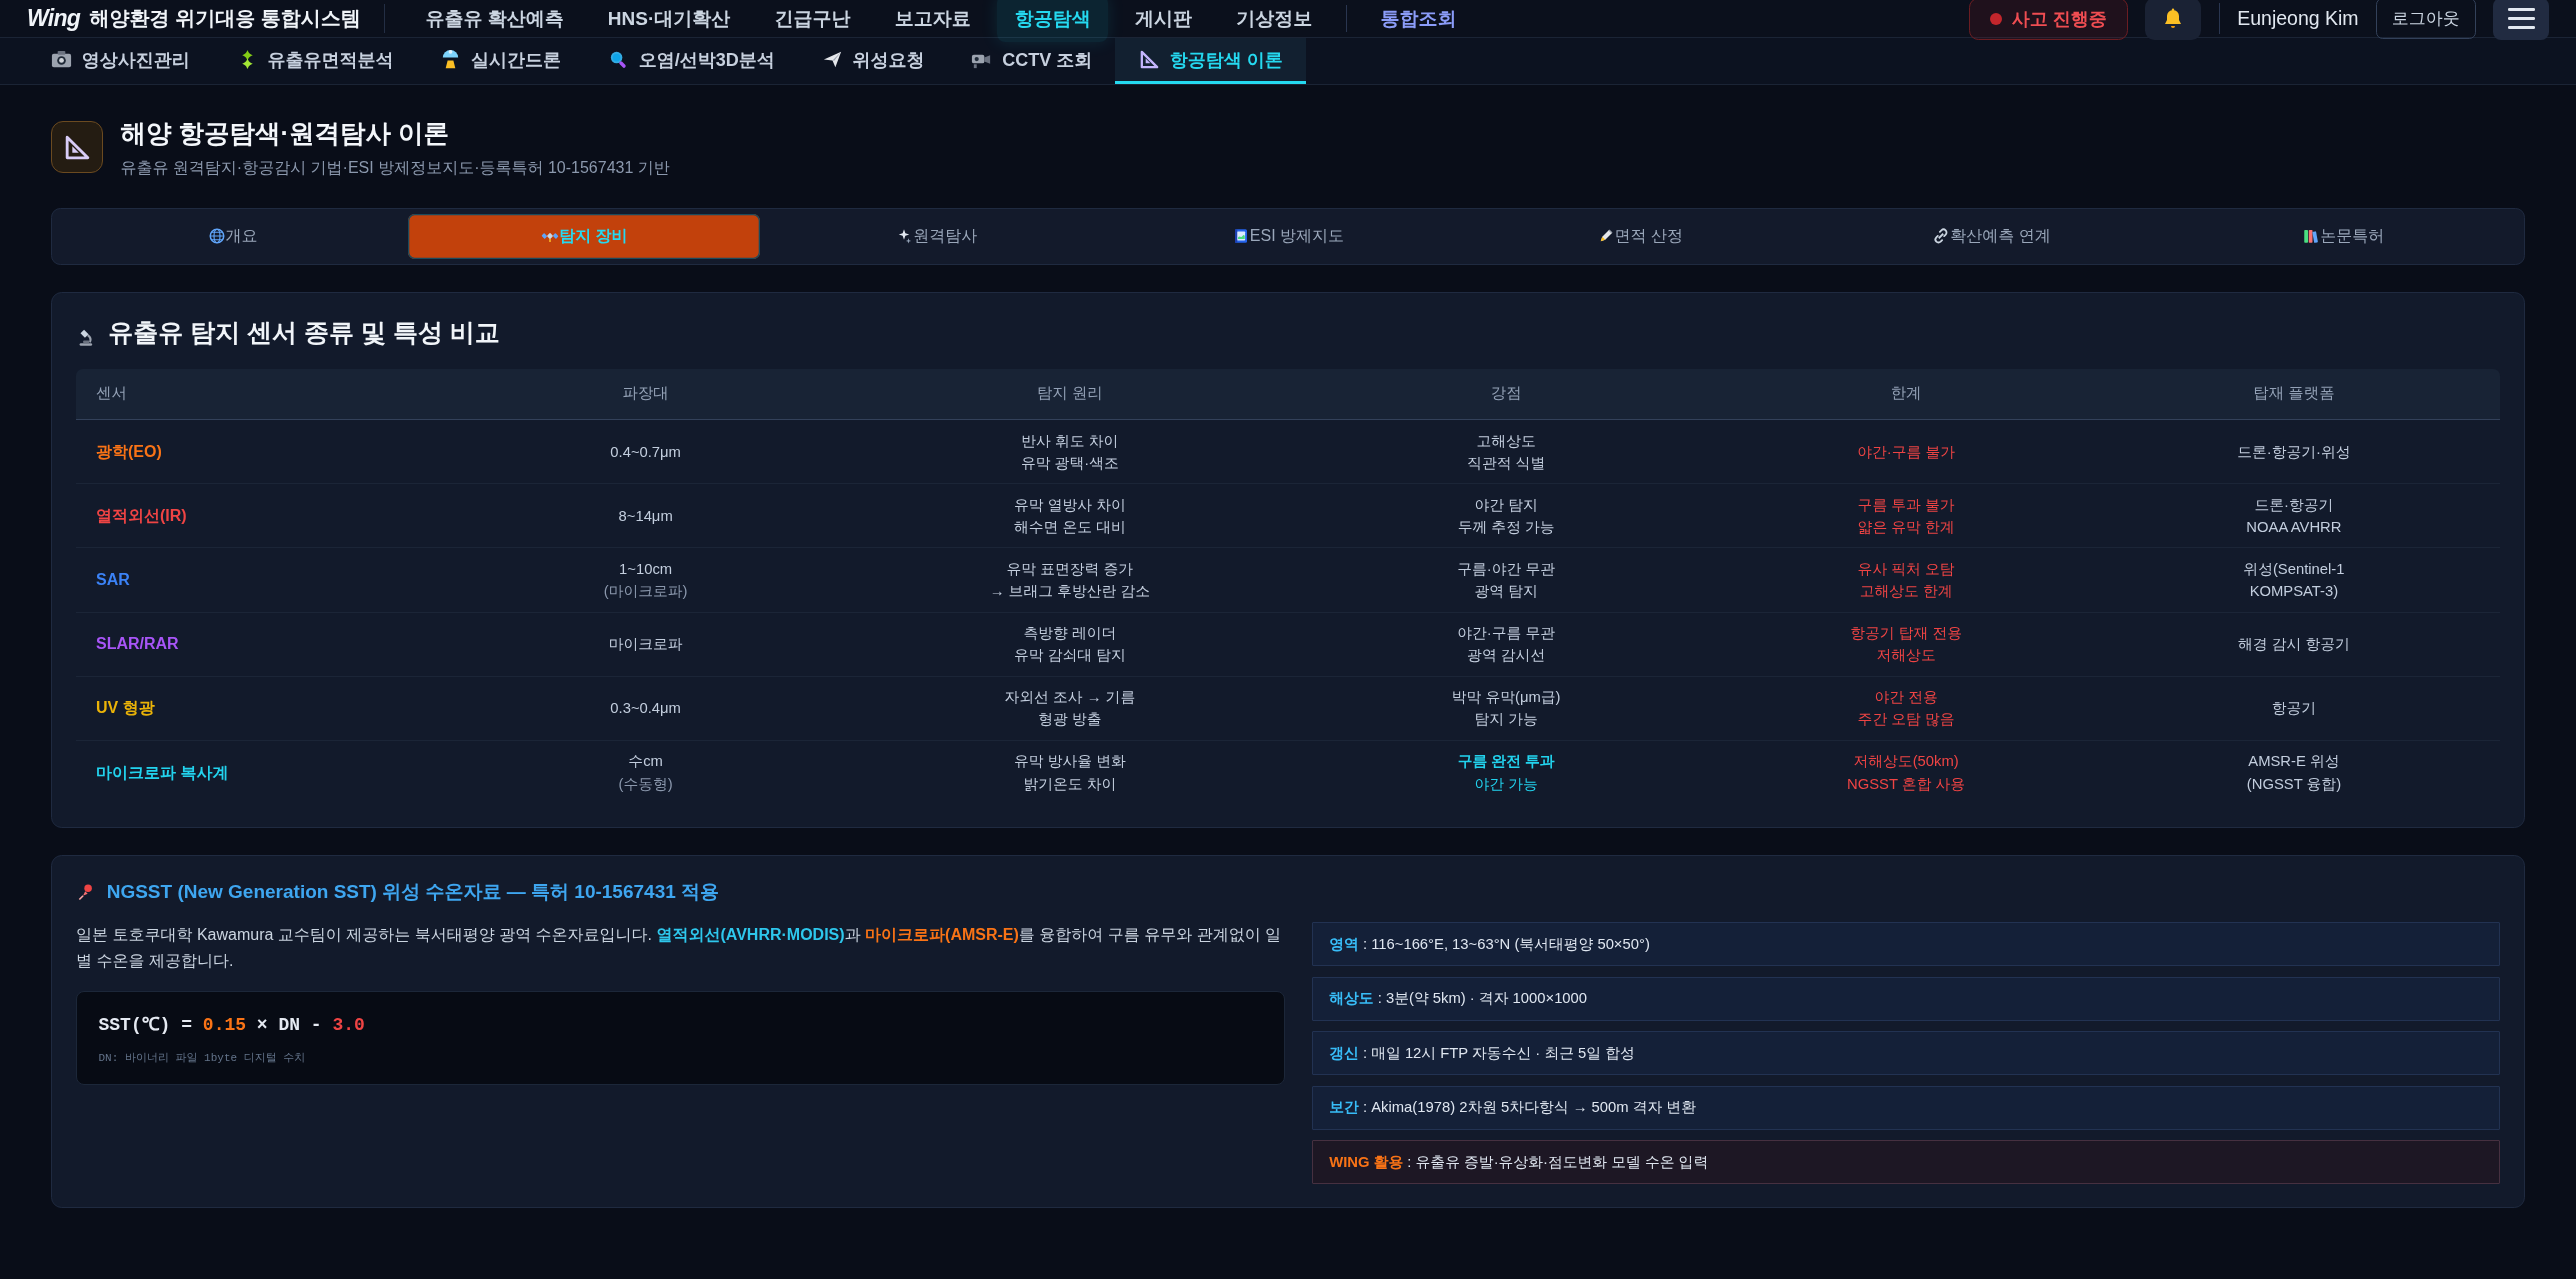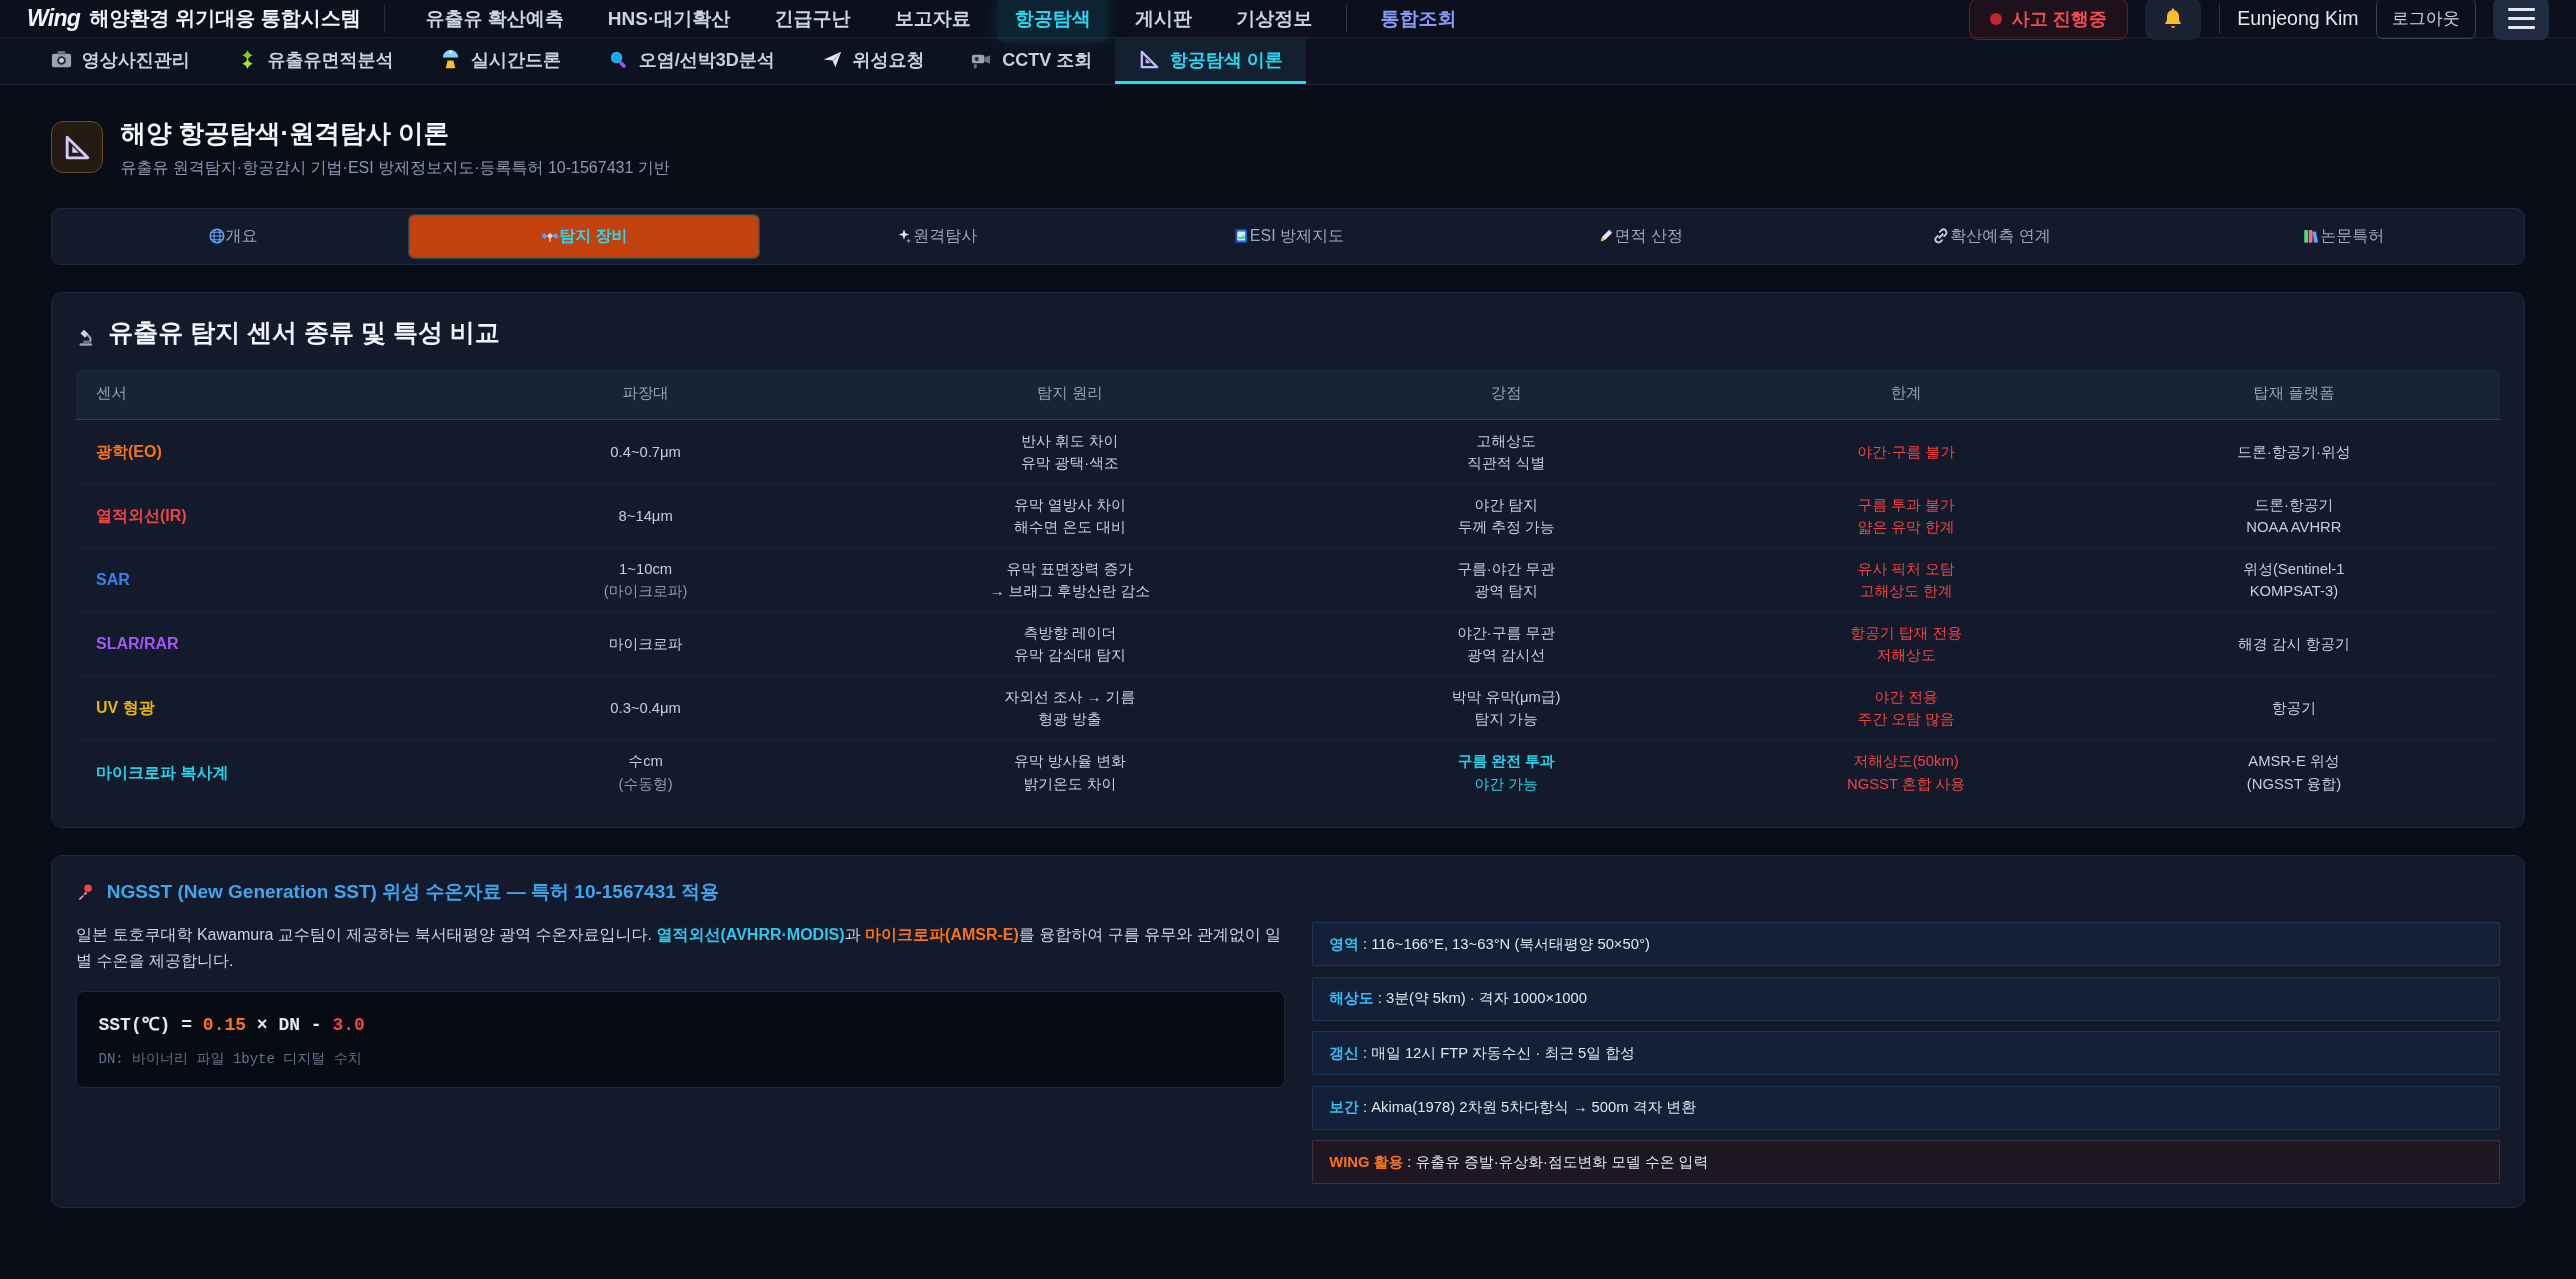--- a/index.html
+++ b/index.html
@@ -65,21 +65,21 @@
   .ngsst-cols { display:flex; gap:27px; }
   .ngsst-left { flex:1; min-width:0; }
   .ngsst-right { width:49%; display:flex; flex-direction:column; gap:10.7px; }
   .ngsst-desc { font-size:16px; color:#cbd5e1; line-height:1.6; margin-bottom:17.4px; }
   .ngsst-desc .cyan { color:#2ec7ec; font-weight:bold; }
   .ngsst-desc .orange { color:#f97316; font-weight:bold; }
   .formula-box { background:#070b14; border:1.3px solid #1c2739; border-radius:8px; padding:19px 21.5px; font-family:"Liberation Mono",monospace; }
   .formula-main { font-size:18px; font-weight:bold; color:#e5eaf2; margin-bottom:14.8px; }
   .formula-main .coef { color:#f97316; }
   .formula-main .off { color:#ef4444; }
-  .formula-note { font-size:14px; color:#64748b; }
+  .formula-note { font-size:11px; color:#64748b; }
   .spec { background:#14203a66; background:#142038; border:1.3px solid #223252; border-radius:1px; padding:11.4px 16px; font-size:14.8px; color:#dfe6f0; }
   .spec .lbl { font-weight:bold; color:#38bdf8; }
   .spec.warm { background:#1d1724; border-color:#463040; }
   .spec.warm .lbl { color:#f97316; }
 
   .icon { display:inline-flex; align-items:center; justify-content:center; }
 </style>
 </head>
 <body>
 

